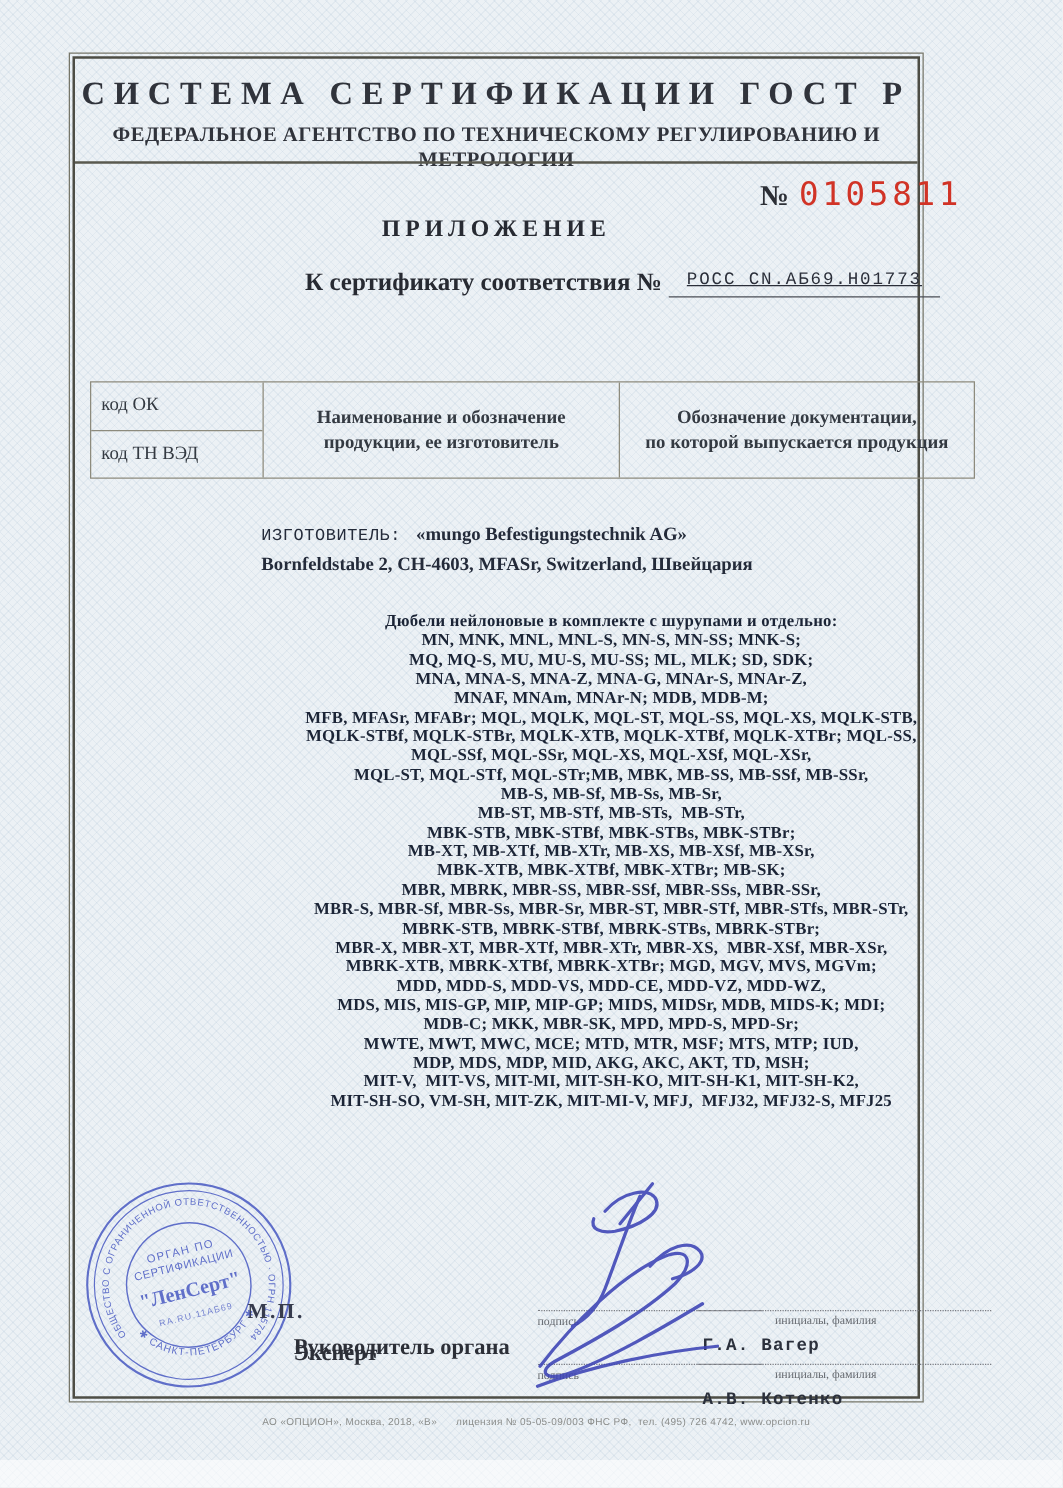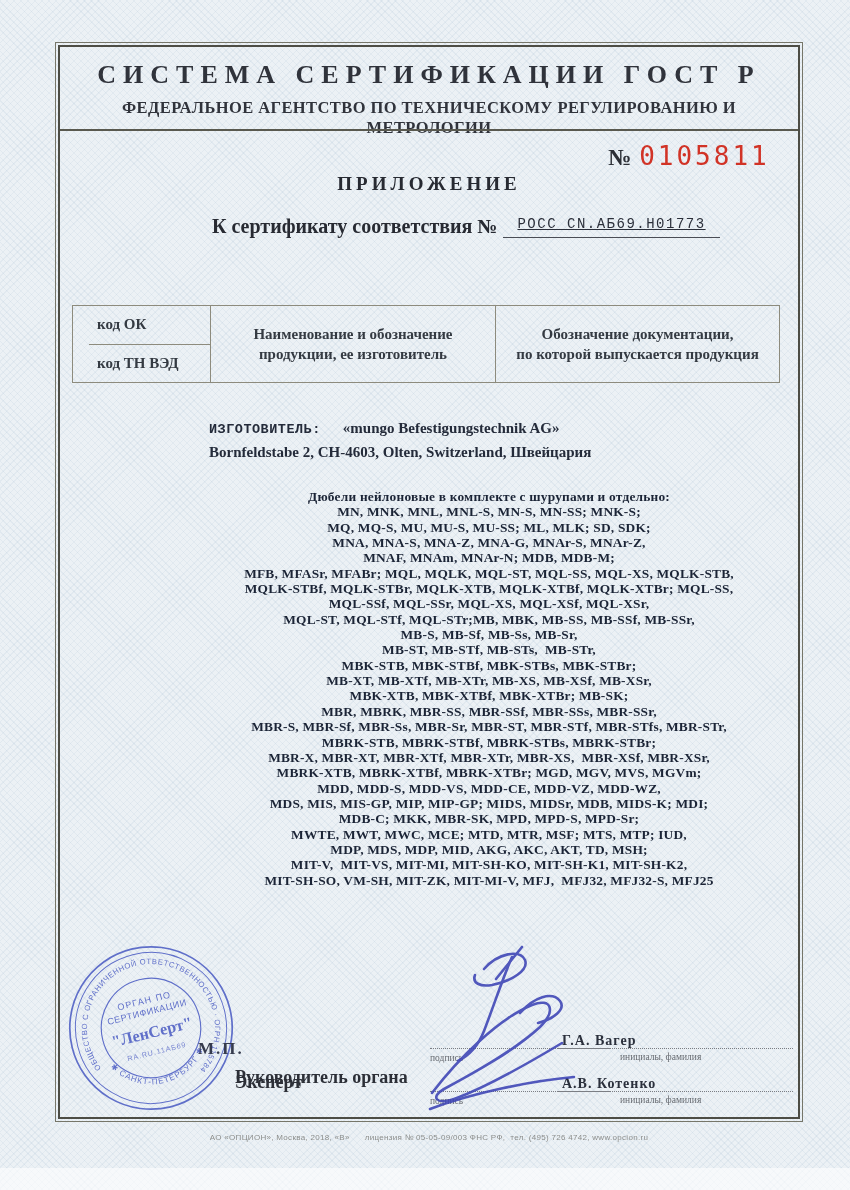--- a/index.html
+++ b/index.html
@@ -6,71 +6,71 @@
   body { background:#f3f4f2; font-family:"Liberation Serif", serif; }
   .page {
     position:relative; width:850px; height:1190px; overflow:hidden;
     background-color:#ecf1f5;
     background-image:
       repeating-linear-gradient(45deg, rgba(125,160,190,0.10) 0px, rgba(125,160,190,0.10) 1px, transparent 1px, transparent 5px),
       repeating-linear-gradient(135deg, rgba(120,155,185,0.09) 0px, rgba(120,155,185,0.09) 1px, transparent 1px, transparent 5px);
   }
   .scan-strip { position:absolute; left:0; right:0; bottom:0; height:22px; background:rgba(255,255,255,0.6); }
 
-  .frame { position:absolute; left:55px; top:42px; width:748px; height:1080px; border:1px solid #767669; }
+  .frame { position:absolute; left:55px; top:42px; width:684px; height:1080px; border:1px solid #767669; }
   .frame-inner { position:absolute; inset:2px; border:2px solid #4d4d45; }
   .content { position:absolute; inset:0; color:#23262e; }
 
   .title-main { position:absolute; top:13px; left:0; right:0; text-align:center;
     font-size:26px; font-weight:bold; letter-spacing:7px; color:#30333b; }
   .title-sub { position:absolute; top:51px; left:0; right:0; text-align:center;
     font-size:16.5px; font-weight:bold; letter-spacing:0.4px; color:#30333b; }
   .header-rule { position:absolute; left:0; right:0; top:82px; border-top:2px solid #59594f; }
 
   .doc-number { position:absolute; left:548px; top:94px; white-space:nowrap; }
   .doc-number .no-sign { font-size:23px; font-weight:bold; color:#2c2f36; margin-right:8px; }
   .doc-number .no-value { font-family:"DejaVu Sans Mono", monospace; font-size:26px; color:#d13326; letter-spacing:3px; }
 
   .appendix { position:absolute; top:126px; left:0; right:0; text-align:center;
     font-size:19px; font-weight:bold; letter-spacing:4px; color:#272a32; }
 
   .cert-line { position:absolute; left:152px; top:168px; white-space:nowrap; }
-  .cert-line .lbl { font-size:20px; font-weight:600; color:#272a32; }
+  .cert-line .lbl { font-size:20px; font-weight:600; color:#272a32;margin-left:32px; }
   .cert-slot { display:inline-block; vertical-align:baseline; border-bottom:1.5px solid #4a4d55;
     margin-left:6px; padding:0 14px; }
   .cert-slot .val { display:inline-block; position:relative; top:-5px;
     font-family:"Liberation Mono", monospace; font-size:14px; letter-spacing:1.5px; color:#2b2f3a;text-decoration:underline; }
 
   .scope-heading { position:absolute; top:204px; left:0; right:0; text-align:center;
     font-size:17px; font-weight:bold; line-height:22px; color:#272a32; white-space:pre-line; }
 
   .spec-table { position:absolute; left:12px; top:258px; width:708px; height:78px;
     border:1px solid #8d8b7d; display:flex; font-size:15px; color:#343a42; }
   .spec-table .c1 { width:138px; border-right:1px solid #8d8b7d; display:flex; flex-direction:column; }
-  .spec-table .c1 .cell { flex:1; display:flex; align-items:center; padding:2px 8px; font-weight:700;margin-left:16px; }
+  .spec-table .c1 .cell { flex:1; display:flex; align-items:center; padding:2px 8px; font-weight:400; }
   .spec-table .c1 .cell.top { border-bottom:1px solid #9a English8b7d; border-bottom:1px solid #8d8b7d; }
   .spec-table .c2 { width:285px; border-right:1px solid #8d8b7d; }
   .spec-table .c2, .spec-table .c3 { display:flex; align-items:center; justify-content:center;
     text-align:center; white-space:pre-line; font-weight:600; line-height:20px; }
   .spec-table .c3 { flex:1; }
 
   .manufacturer { position:absolute; left:149px; top:370px; line-height:22px; color:#242b3a; }
-  .manufacturer .mono-lbl { font-family:"Liberation Mono", monospace; font-size:13.5px; font-weight:bold; letter-spacing:0.5px;text-align:right; }
-  .manufacturer .name { font-size:15px; font-weight:bold; margin-left:22px; }
+  .manufacturer .mono-lbl { font-family:"Liberation Mono", monospace; font-size:13.5px; font-weight:normal; letter-spacing:0.5px;text-align:right; }
+  .manufacturer .name { font-size:15px; font-weight:bold; margin-left:12px; }
   .manufacturer .addr { font-size:15px; font-weight:bold; }
 
   .product-list { position:absolute; left:149px; top:442px; width:560px;
     font-size:13.4px; font-weight:bold; line-height:15.35px; letter-spacing:0.2px;
     color:#1b2436; white-space:pre-wrap;text-align:center; }
 
   .sig-label { position:absolute; font-size:18px; font-weight:bold; color:#2c2f37; }
   .sig-line { position:absolute; width:180px; height:22px; border-bottom:1px dotted #7b7e84; }
   .sig-caption { position:absolute; font-size:9.5px; color:#666a70; }
-  .sig-name { position:absolute; font-family:Liberation Serif, serif; font-size:14px;
-    font-weight:bold; letter-spacing:1px; color:#2b303c; white-space:nowrap; }
+  .sig-name { position:absolute; font-family:Liberation Mono, monospace; font-size:14px;
+    font-weight:bold; letter-spacing:1px; color:#2b303c; white-space:nowrap;margin-top:36px; }
   .name-line { position:absolute; width:235px; height:22px; border-bottom:1px dotted #7b7e84; }
 
   .stamp-wrap { position:absolute; left:5px; top:895px; width:172px; height:172px; opacity:0.88; }
   .mp-mark { position:absolute; left:138px; top:992px; font-size:17px; font-weight:bold;
     letter-spacing:2px; color:#363b4d; z-index:5; }
 
   .ink { position:absolute; left:340px; top:888px; width:250px; height:195px; z-index:4; }
 
   .footer-note { position:absolute; left:55px; top:1133px; width:748px; text-align:center;
     font-family:"Liberation Sans", sans-serif; font-size:8px; color:#8b8d8b;
@@ -106,21 +106,21 @@
             <div class="cell">код ТН ВЭД</div>
           </div>
           <div class="c2">Наименование и обозначение
 продукции, ее изготовитель</div>
           <div class="c3">Обозначение документации,
 по которой выпускается продукция</div>
         </div>
 
         <div class="manufacturer">
           <div><span class="mono-lbl">ИЗГОТОВИТЕЛЬ:</span><span class="name">«mungo Befestigungstechnik AG»</span></div>
-          <div class="addr">Bornfeldstabe 2, CH-4603, Olten, Switzerland, Швейцария</div>
+          <div class="addr">Bornfeldstabe 2, CH-4603, MFASr, Switzerland, Швейцария</div>
         </div>
 
         <div class="product-list">Дюбели нейлоновые в комплекте с шурупами и отдельно:
 MN, MNK, MNL, MNL-S, MN-S, MN-SS; MNK-S;
 MQ, MQ-S, MU, MU-S, MU-SS; ML, MLK; SD, SDK;
 MNA, MNA-S, MNA-Z, MNA-G, MNAr-S, MNAr-Z,
 MNAF, MNAm, MNAr-N; MDB, MDB-M;
 MFB, MFASr, MFABr; MQL, MQLK, MQL-ST, MQL-SS, MQL-XS, MQLK-STB,
 MQLK-STBf, MQLK-STBr, MQLK-XTB, MQLK-XTBf, MQLK-XTBr; MQL-SS,
 MQL-SSf, MQL-SSr, MQL-XS, MQL-XSf, MQL-XSr,

